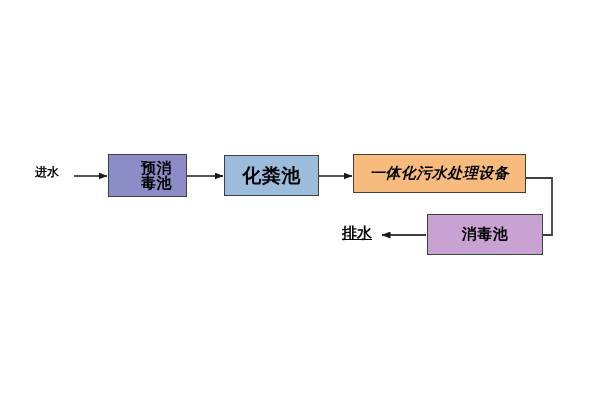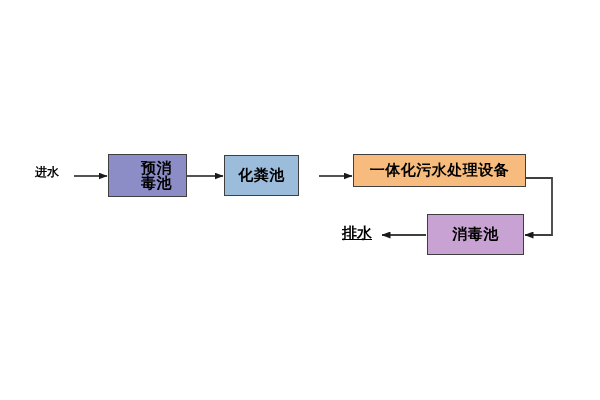--- a/index.html
+++ b/index.html
@@ -50,31 +50,32 @@
   }
 
   
   #node-pre-disinfection {
     left: 108px;  top: 154px;
     width: 79px;  height: 43px;
     font-size: 15px;
   }
   #node-septic-tank {
     left: 224px;  top: 155px;
-    width: 75px;  height: 41px;
-    font-size: 15px;
+    width: 95px;  height: 41px;
+    font-size: 19px;
   }
   #node-integrated-equipment {
     left: 353px;  top: 154px;
-    width: 173px; height: 33px;
+    width: 173px; height: 39px;
     font-size: 15px;
+    font-style: italic;
   }
   #node-disinfection-tank {
     left: 427px;  top: 214px;
-    width: 97px;  height: 41px;
+    width: 116px;  height: 41px;
     font-size: 15px;
   }
 
   
   #label-influent {
     left: 35px;  top: 166px;
     font-size: 12px;
   }
   #label-effluent {
     left: 342px; top: 226px;

